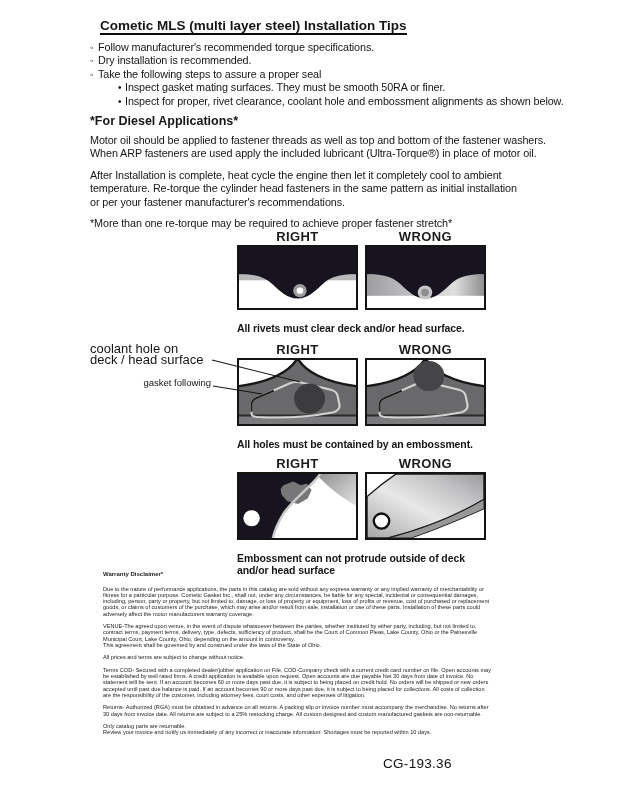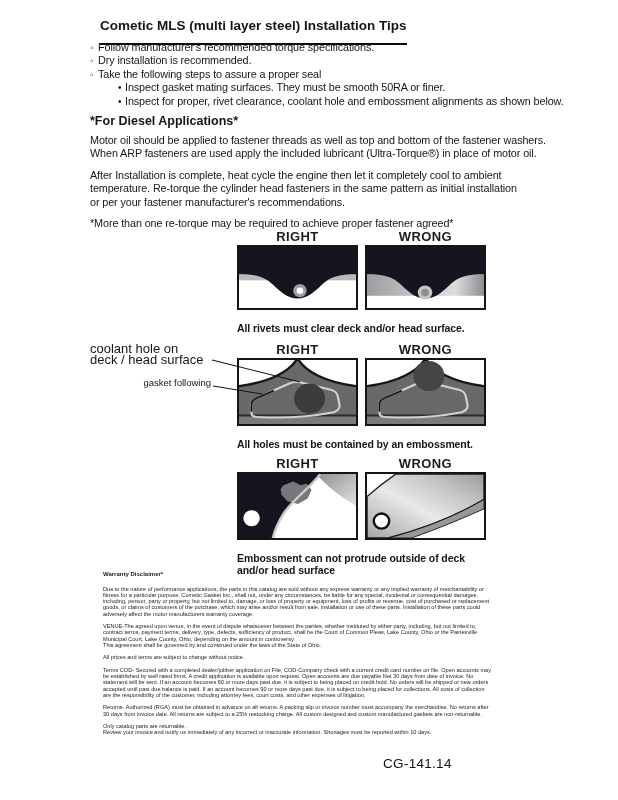--- a/index.html
+++ b/index.html
@@ -4,21 +4,21 @@
 <style>
   html,body { margin:0; padding:0; background:#888; }
   .page {
     position:relative; width:618px; height:800px; margin:0 auto;
     background:#ffffff; overflow:hidden;
     font-family:"Liberation Sans","DejaVu Sans",sans-serif;
     color:#161616;
   }
   
   .title { position:absolute; left:100px; top:18px; margin:0; font-size:13.5px; font-weight:bold; }
-  .title-text { display:inline-block; border-bottom:2px solid #0a0a0a; padding-bottom:10px; }
+  .title-text { display:inline-block; border-bottom:2px solid #0a0a0a; padding-bottom:0; }
   
   .tips { position:absolute; left:90px; top:41px; font-size:10.8px; line-height:13.4px; letter-spacing:-0.1px; }
   .tip::before { content:"◦"; display:inline-block; width:8px; font-size:10px; }
   .subtip { margin-left:28px; }
   .subtip::before { content:"•"; display:inline-block; width:7px; font-size:10px; }
   
   .diesel { position:absolute; left:90px; top:114px; width:470px; }
   .diesel h2 { margin:0 0 6px 0; font-size:12.5px; font-weight:bold; }
   .diesel p { margin:0 0 8.5px 0; font-size:10.8px; line-height:13.3px; letter-spacing:-0.1px; white-space:pre-line; }
   
@@ -57,21 +57,21 @@
     <div class="subtip">Inspect for proper, rivet clearance, coolant hole and embossment alignments as shown below.</div>
   </div>
 
   <div class="diesel">
     <h2>*For Diesel Applications*</h2>
     <p>Motor oil should be applied to fastener threads as well as top and bottom of the fastener washers.
 When ARP fasteners are used apply the included lubricant (Ultra-Torque®) in place of motor oil.</p>
     <p>After Installation is complete, heat cycle the engine then let it completely cool to ambient
 temperature. Re-torque the cylinder head fasteners in the same pattern as initial installation
 or per your fastener manufacturer's recommendations.</p>
-    <p>*More than one re-torque may be required to achieve proper fastener agreed*</p>
+    <p>*More than one re-torque may be required to achieve proper fastener stretch*</p>
   </div>
 
   <div class="figures">
 
     <div class="figrow">
       <div class="lblrow">
         <span>RIGHT</span>
         <span>WRONG</span>
       </div>
       <div class="panels">
@@ -195,15 +195,15 @@
 be established by well rated firms.  A credit application is available upon request.  Open accounts are due payable Net 30 days from date of invoice.  No
 statement will be sent.  If an account becomes 60 or more days past due, it is subject to being placed on credit hold.  No orders will be shipped or new orders
 accepted until past due balance is paid.  If an account becomes 90 or more days past due, it is subject to being placed for collections.  All costs of collection
 are the responsibility of the customer, including attorney fees, court costs, and other expenses of litigation.</p>
     <p class="fp">Returns- Authorized (RGA) must be obtained in advance on all returns.  A packing slip or invoice number must accompany the merchandise.  No returns after
 30 days from invoice date.  All returns are subject to a 25% restocking charge.  All custom designed and custom manufactured gaskets are non-returnable.</p>
     <p class="fp">Only catalog parts are returnable.
 Review your invoice and notify us immediately of any incorrect or inaccurate information.  Shortages must be reported within 10 days.</p>
   </div>
 
-  <div class="pagecode">CG-141.14</div>
+  <div class="pagecode">CG-193.36</div>
 
 </div>
 
 </body></html>

